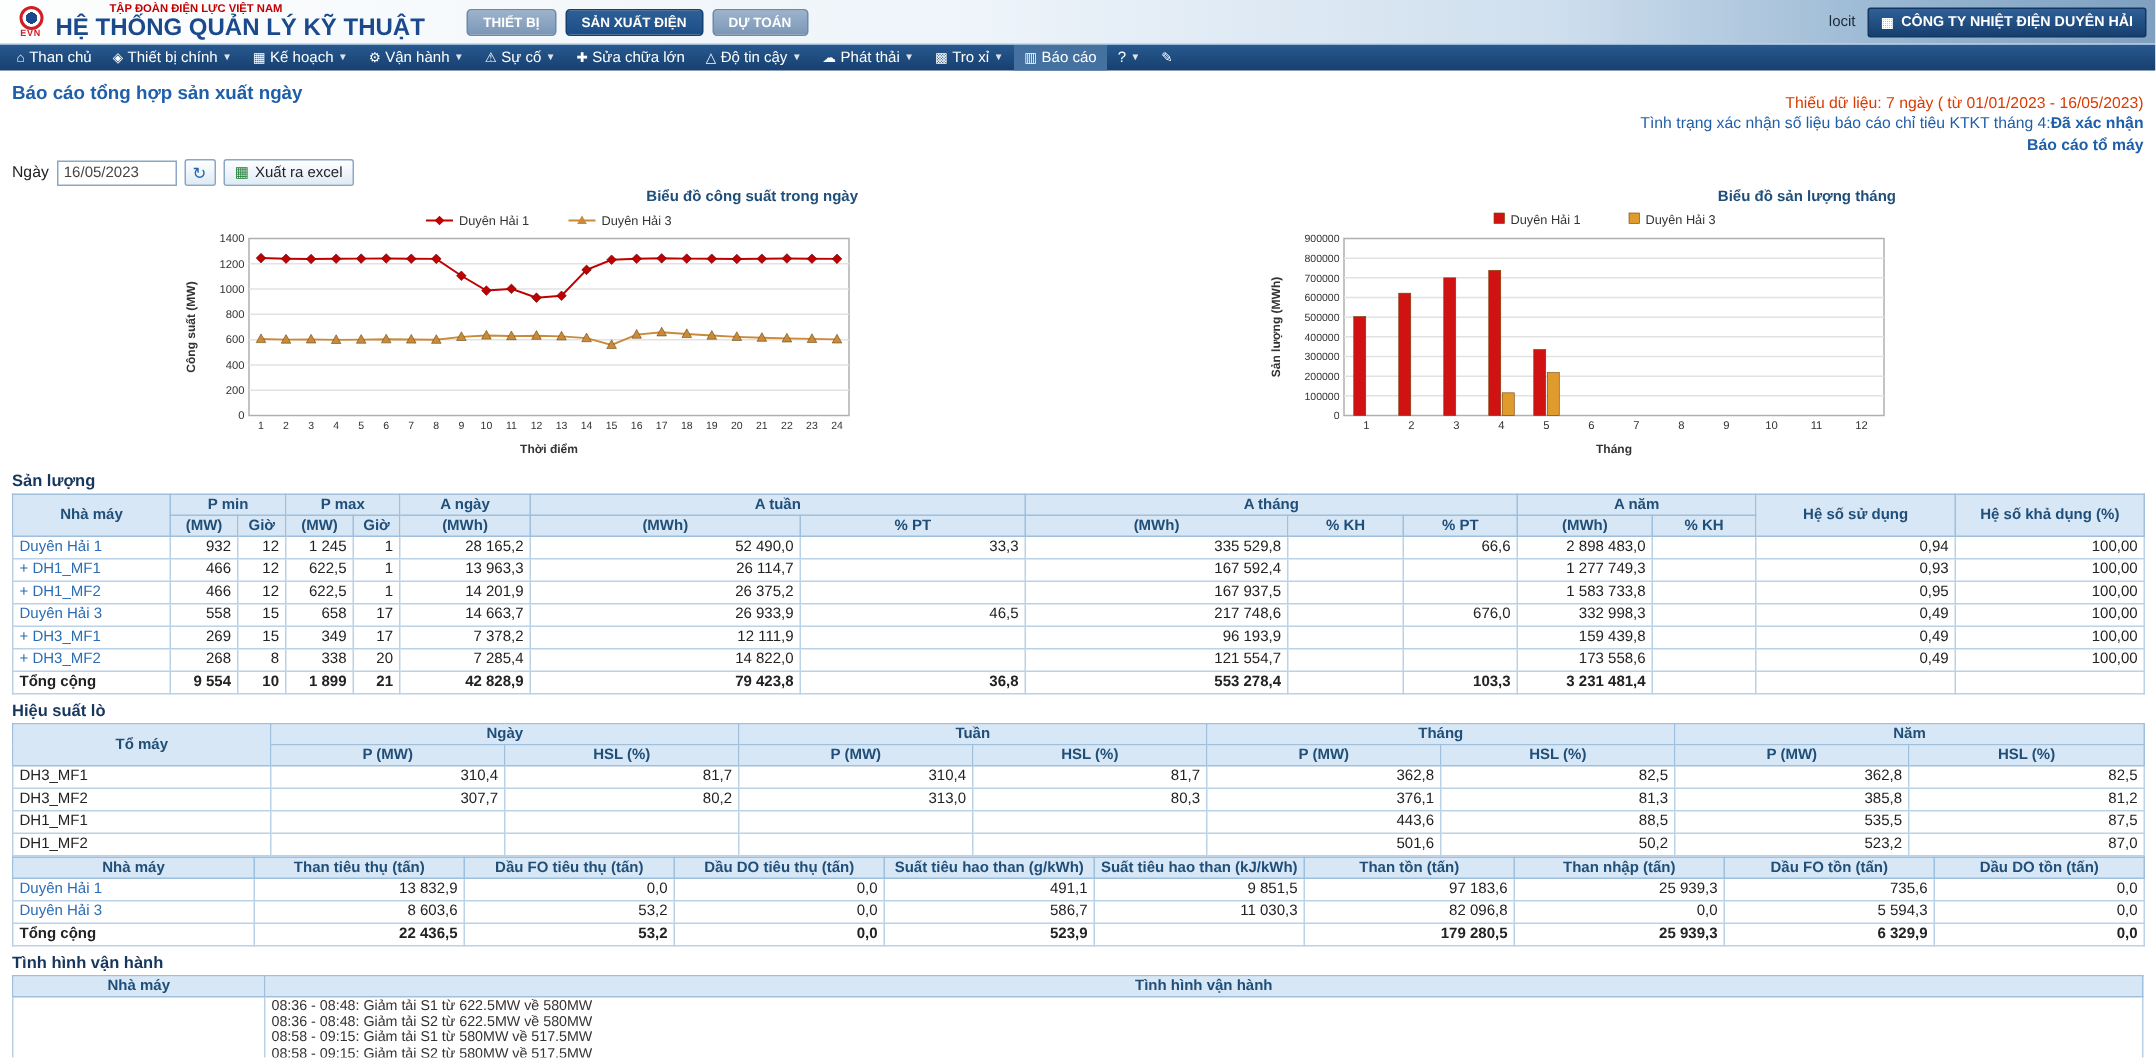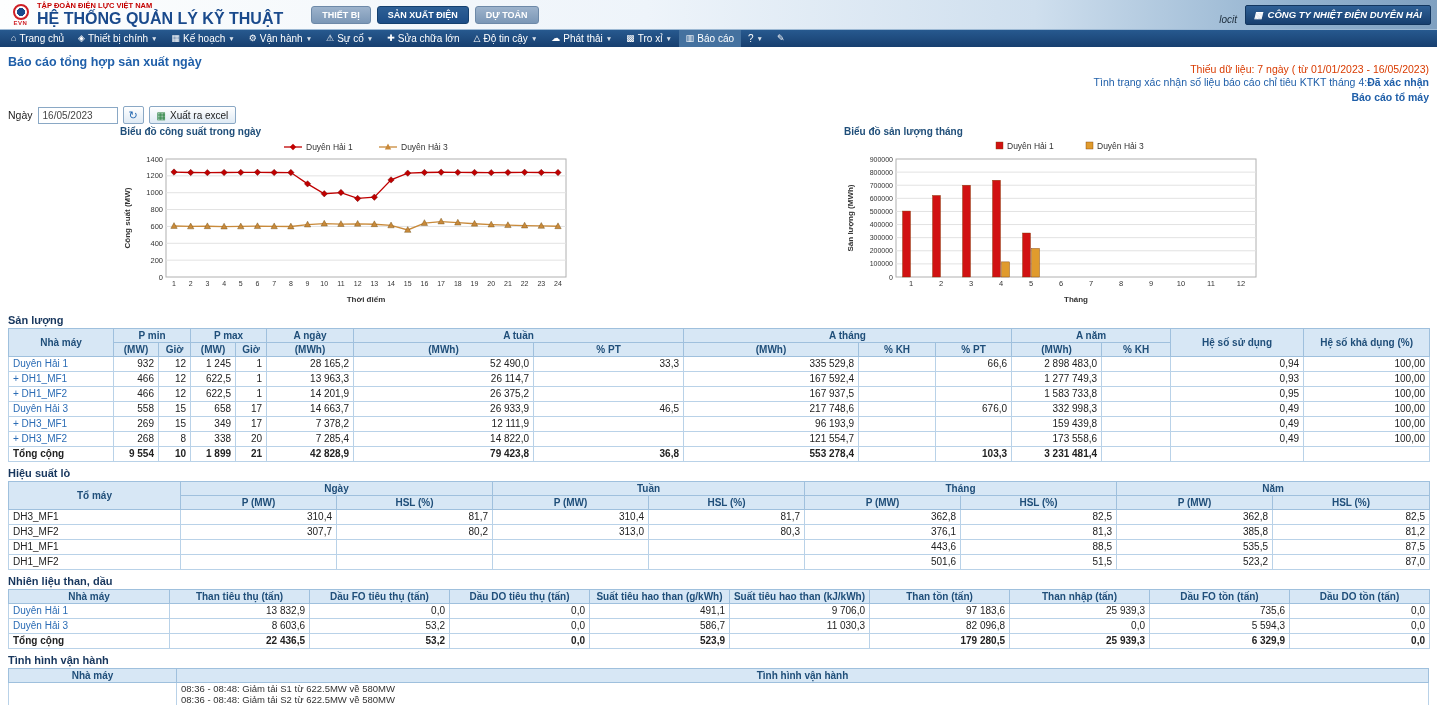--- a/index.html
+++ b/index.html
@@ -8,28 +8,28 @@
 
   
   .top-header { height:30px; display:flex; align-items:center; position:relative;
     background:linear-gradient(90deg,#fdfefe 0%,#eef4fa 45%,#cfdfee 72%,#92b2cf 90%,#7fa0c0 100%);
     border-bottom:1px solid #9db9d4; }
   .logo-wrap { display:flex; flex-direction:column; align-items:center; padding-left:7px; width:34px; }
   .evn-logo { width:16px; height:16px; border-radius:50%; border:2px solid #cf1f25;
     background:radial-gradient(circle,#1a4a8c 0 45%,#fff 46% 100%); }
   .evn-text { font-size:6px; font-weight:bold; color:#cf1f25; letter-spacing:.5px; }
   .org-block { padding-left:3px; line-height:1.1; }
-  .org-name { font-size:7.5px; font-weight:bold; color:#c40000; }
+  .org-name { font-size:7.5px; font-weight:bold; color:#c40000;margin-left:36px; }
   .app-name { font-size:16px; font-weight:bold; color:#1a4a8c; }
   .header-tabs { display:flex; gap:6px; margin-left:28px; }
   .htab { height:18px; line-height:16px; padding:0 10px; border-radius:3px; font-size:9px;
     font-weight:bold; color:#fff; background:linear-gradient(#9db3cc,#7b97b6);
     border:1px solid #6d89a8; cursor:pointer; }
   .htab.active { background:linear-gradient(#2e6096,#1c4d87); border-color:#14406f; }
-  .header-right { margin-left:auto; display:flex; align-items:flex-end; gap:8px; padding-right:6px;font-style:italic; }
+  .header-right { margin-left:auto; display:flex; align-items:center; gap:8px; padding-right:6px; }
   .user-name { font-size:10px; color:#1b2b3a; }
   .company-btn { height:20px; display:flex; align-items:center; gap:5px;
     background:linear-gradient(#2e6096,#173f6f); color:#fff; font-size:9.5px; font-weight:bold;
     padding:0 8px; border-radius:2px; border:1px solid #12365f; cursor:pointer; }
   .company-btn .bicon { font-size:9px; }
 
   
   .nav-bar { height:17px; background:linear-gradient(#27598f,#173f6f); display:flex;
     align-items:stretch; padding-left:4px; }
   .nav-item { display:flex; align-items:center; gap:3px; color:#fff; font-size:10px;
@@ -55,21 +55,21 @@
   .icon-btn { width:21px; height:18px; border:1px solid #8aa8c5;
     background:linear-gradient(#fff,#dfeaf4); border-radius:2px; font-size:11px; color:#2166b0;
     display:flex; align-items:center; justify-content:center; cursor:pointer; }
   .excel-btn { height:18px; display:flex; align-items:center; gap:4px; border:1px solid #8aa8c5;
     background:linear-gradient(#fff,#dfeaf4); border-radius:2px; font-size:10px; padding:0 7px;
     color:#222; cursor:pointer; font-family:"Liberation Sans",sans-serif; }
   .excel-icon { color:#1e7b34; font-size:10px; }
 
   
   .charts-row { display:flex; justify-content:space-between; padding:2px 165px 0 112px; }
-  .chart-box { text-align:left; }
+  .chart-box { text-align:right; }
   .chart-title { font-size:10px; font-weight:bold; color:#1f4e79; }
 
   
   .section-title { font-size:11px; font-weight:bold; color:#17365d; margin:5px 0 2px 0; }
   table.data { width:1421px; border-collapse:collapse; table-layout:fixed; }
   .data th { background:#d7e7f5; border:1px solid #9fc0dd; color:#1f4e79; font-size:10px;
     font-weight:bold; padding:1px 3px; text-align:center; height:14px; overflow:hidden; }
   .data td { border:1px solid #b9d2e8; font-size:10px; color:#222; padding:1px 4px;
     height:14px; text-align:right; white-space:nowrap; overflow:hidden; line-height:12px; }
   .data td.name { text-align:left; }
@@ -101,21 +101,21 @@
     <div class="company-btn">
       <span class="bicon">▦</span>
       <span>CÔNG TY NHIỆT ĐIỆN DUYÊN HẢI</span>
     </div>
   </div>
 </header>
 
 <nav class="nav-bar" id="navBar">
     <div class="nav-item">
       <span class="nav-icon">⌂</span>
-      <span>Trang chủ</span>
+      <span>Than chủ</span>
     </div>
     <div class="nav-item">
       <span class="nav-icon">◈</span>
       <span>Thiết bị chính</span>
       <span class="caret">▼</span>
     </div>
     <div class="nav-item">
       <span class="nav-icon">▦</span>
       <span>Kế hoạch</span>
       <span class="caret">▼</span>
@@ -574,28 +574,27 @@
           <td>535,5</td>
           <td>87,5</td>
         </tr>
         <tr>
           <td class="name">DH1_MF2</td>
           <td></td>
           <td></td>
           <td></td>
           <td></td>
           <td>501,6</td>
-          <td>51,5</td>
+          <td>50,2</td>
           <td>523,2</td>
           <td>87,0</td>
         </tr>
       </tbody>
   </table>
 
-  <div class="section-title">Nhiên liệu than, dầu</div>
   <table class="data">
     <colgroup>
       <col style="width:161px">
         <col style="width:140px">
         <col style="width:140px">
         <col style="width:140px">
         <col style="width:140px">
       <col style="width:140px">
         <col style="width:140px">
         <col style="width:140px">
@@ -616,21 +615,21 @@
         <th>Dầu DO tồn (tấn)</th>
       </tr>
     </thead>
     <tbody id="tbNhienLieu">
         <tr>
           <td class="name link">Duyên Hải 1</td>
           <td>13 832,9</td>
           <td>0,0</td>
           <td>0,0</td>
           <td>491,1</td>
-          <td>9 706,0</td>
+          <td>9 851,5</td>
           <td>97 183,6</td>
           <td>25 939,3</td>
           <td>735,6</td>
           <td>0,0</td>
         </tr>
         <tr>
           <td class="name link">Duyên Hải 3</td>
           <td>8 603,6</td>
           <td>53,2</td>
           <td>0,0</td>

